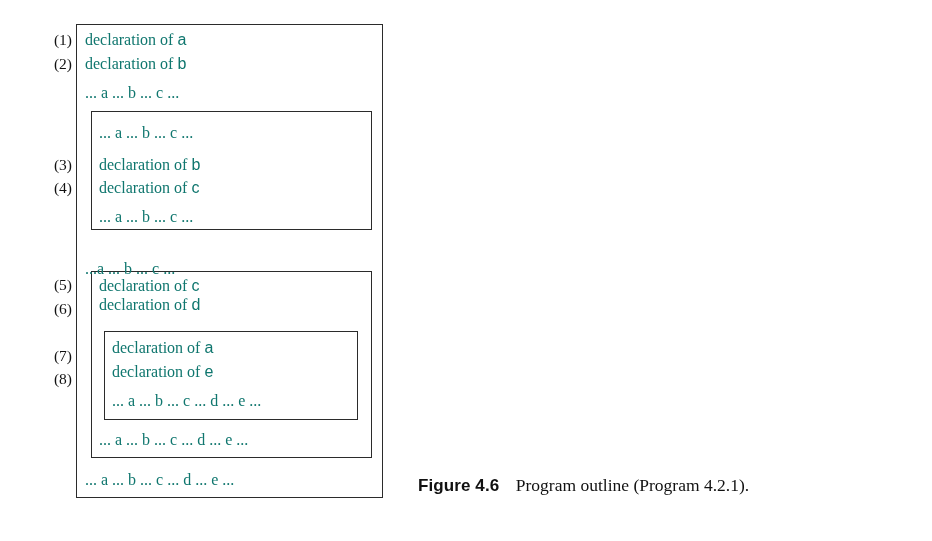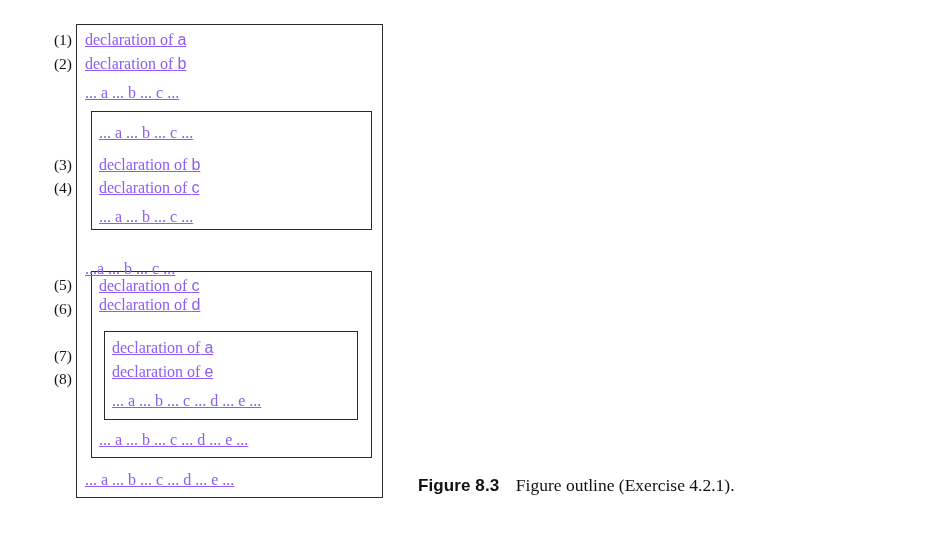--- a/index.html
+++ b/index.html
@@ -58,22 +58,21 @@
   #box-level2-second { left: 91px;  top: 271px; width: 281px; height: 187px; }
   #box-level3 { left: 104px; top: 331px; width: 254px; height: 89px; }
 
   
   .codeline {
     position: absolute;
     white-space: nowrap;
     font-family: "Liberation Serif", "DejaVu Serif", serif;
     font-size: 16px;
     line-height: 18px;
-    color: #8b5cf6;
-    text-decoration: underline;
+    color: #0f766e;
   }
   .codeline .ident {
     font-family: "Liberation Sans", "DejaVu Sans", sans-serif;
     font-size: 16px;
   }
 
   
   #caption {
     position: absolute;
     left: 418px;
@@ -157,16 +156,16 @@
   </div>
   <div class="codeline ref" style="left:112px; top:392px">... a ... b ... c ... d ... e ...</div>
 
   <div class="codeline ref" style="left:99px; top:431px">... a ... b ... c ... d ... e ...</div>
 
   <div class="codeline ref" style="left:85px; top:471px">... a ... b ... c ... d ... e ...</div>
 
 </div>
 
 <div id="caption">
-  <span class="fignum">Figure 8.3</span>
+  <span class="fignum">Figure 4.6</span>
   <span style="display:inline-block; width:8px"></span>
-  <span class="captext">Figure outline (Exercise 4.2.1).</span>
+  <span class="captext">Program outline (Program 4.2.1).</span>
 </div>
 
 </body></html>

